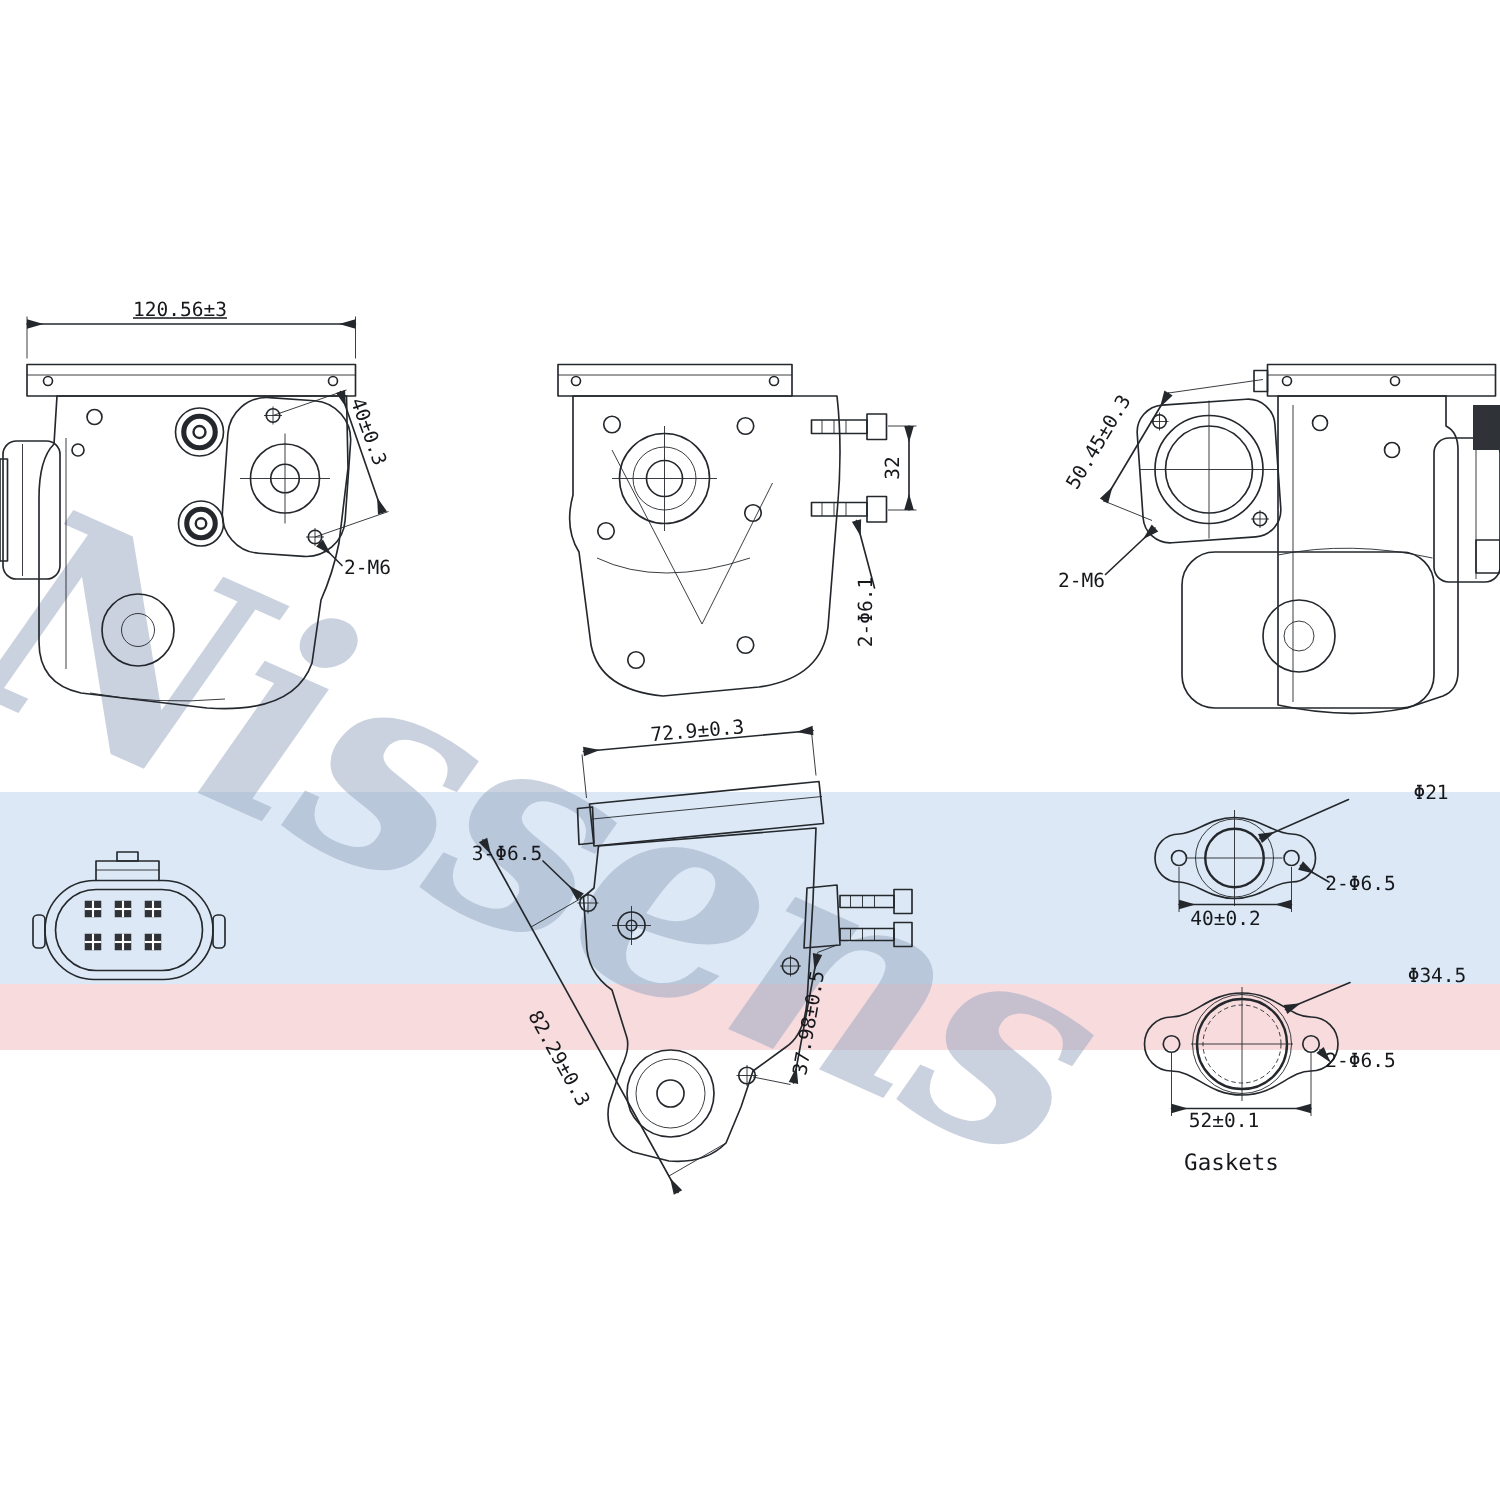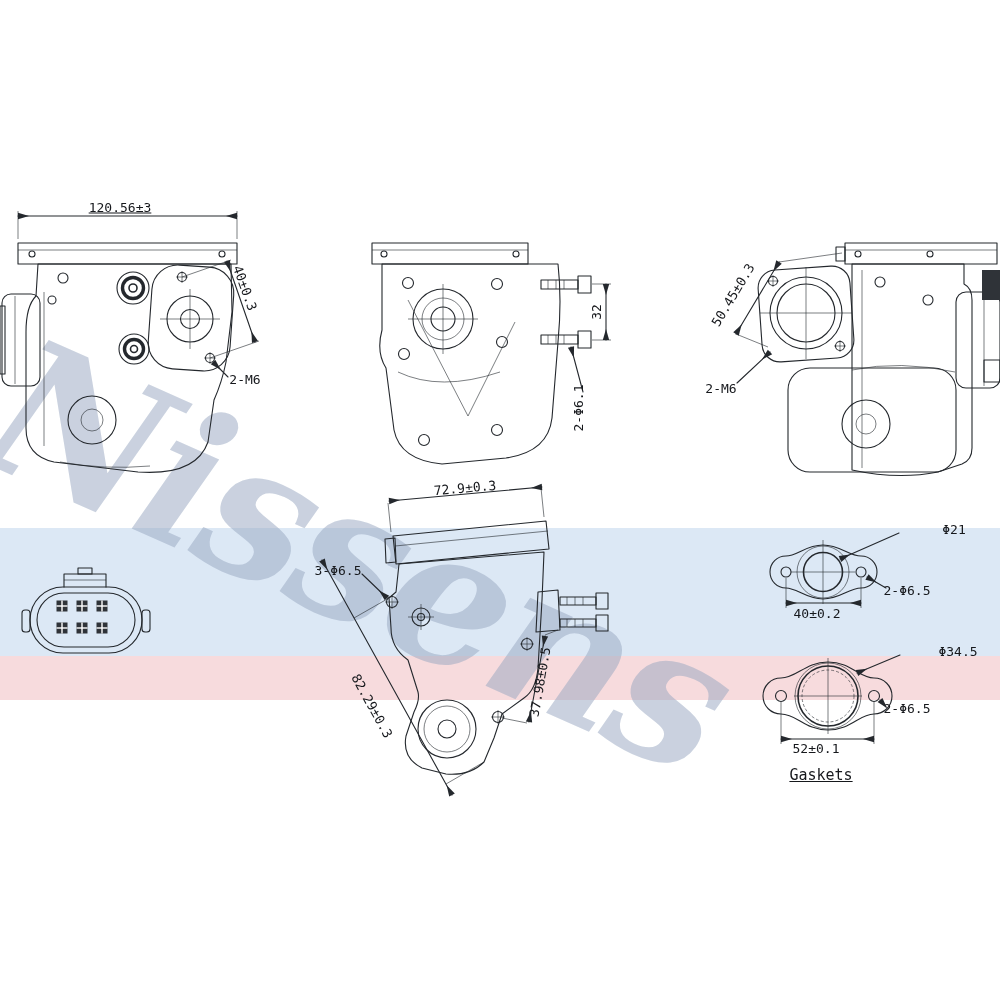--- a/index.html
+++ b/index.html
@@ -20,21 +20,21 @@
   .ln   { stroke:#24282d; stroke-width:1.1; fill:none; stroke-linecap:round; stroke-linejoin:round; }
   .thin { stroke:#24282d; stroke-width:0.6; fill:none; }
   .thick{ stroke:#24282d; stroke-width:3.4; fill:none; }
   .med  { stroke:#24282d; stroke-width:1.6; fill:none; }
   .dash { stroke-dasharray:3 2; }
   .filldark { fill:#2f3338; stroke:none; }
   .dim {
     position:absolute; font-size:13px; color:#16181c; white-space:nowrap;
     transform:translate(-50%,-50%) rotate(var(--r,0deg));
   }
-  .cap { font-size:15px;text-decoration:underline; }
+  .cap { font-size:15px; }
 </style>
 </head>
 <body>
 
 <div id="stage">
 
   <div class="band band-blue"></div>
   <div class="band band-pink"></div>
 
   <div class="watermark">Nissens</div>

